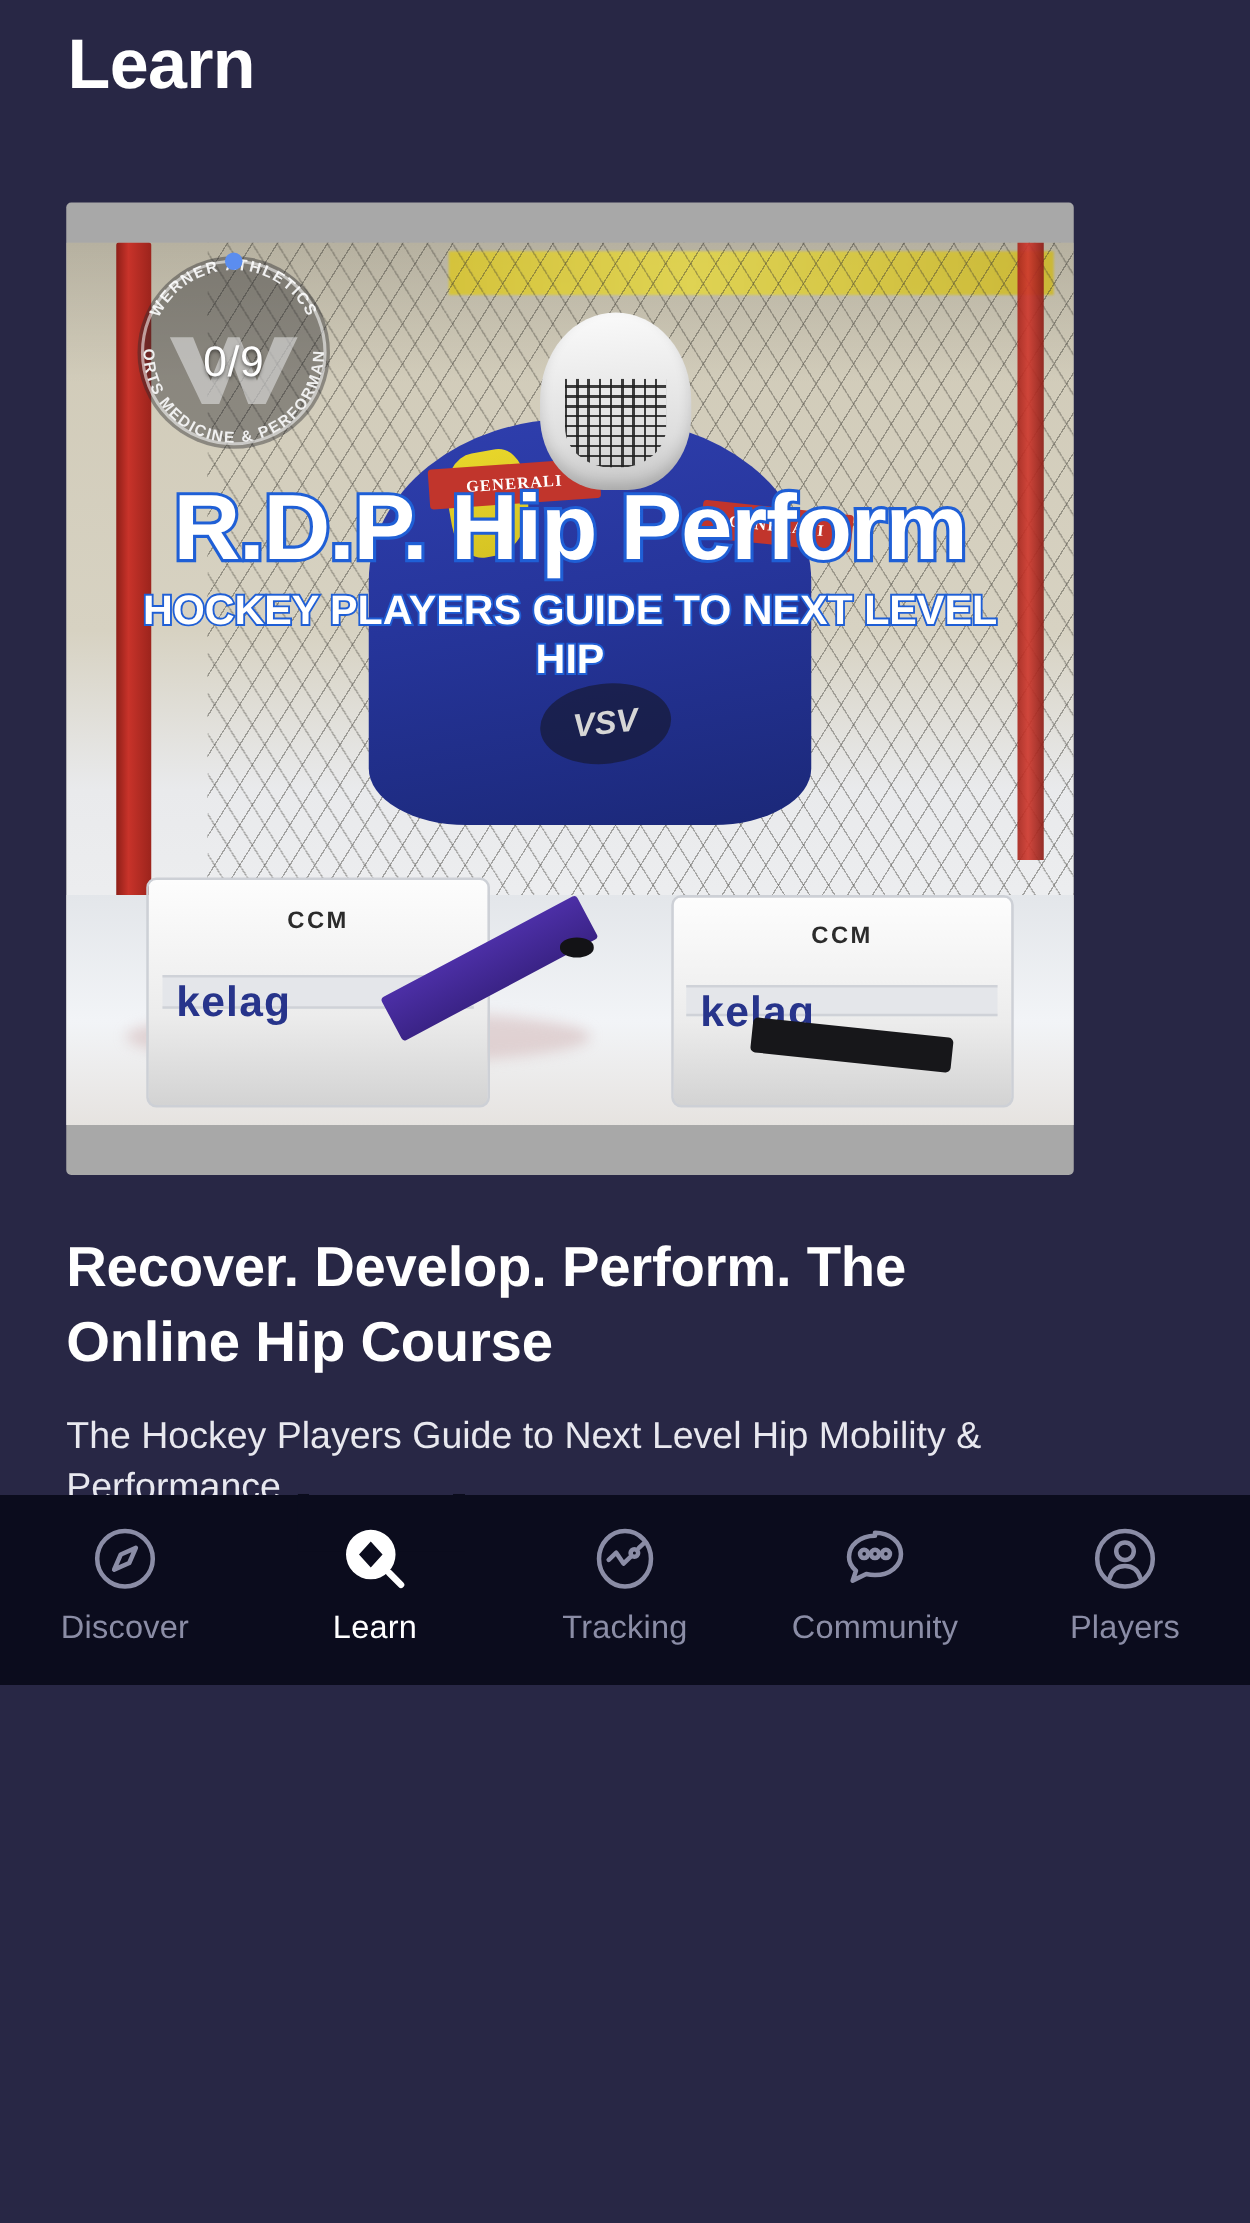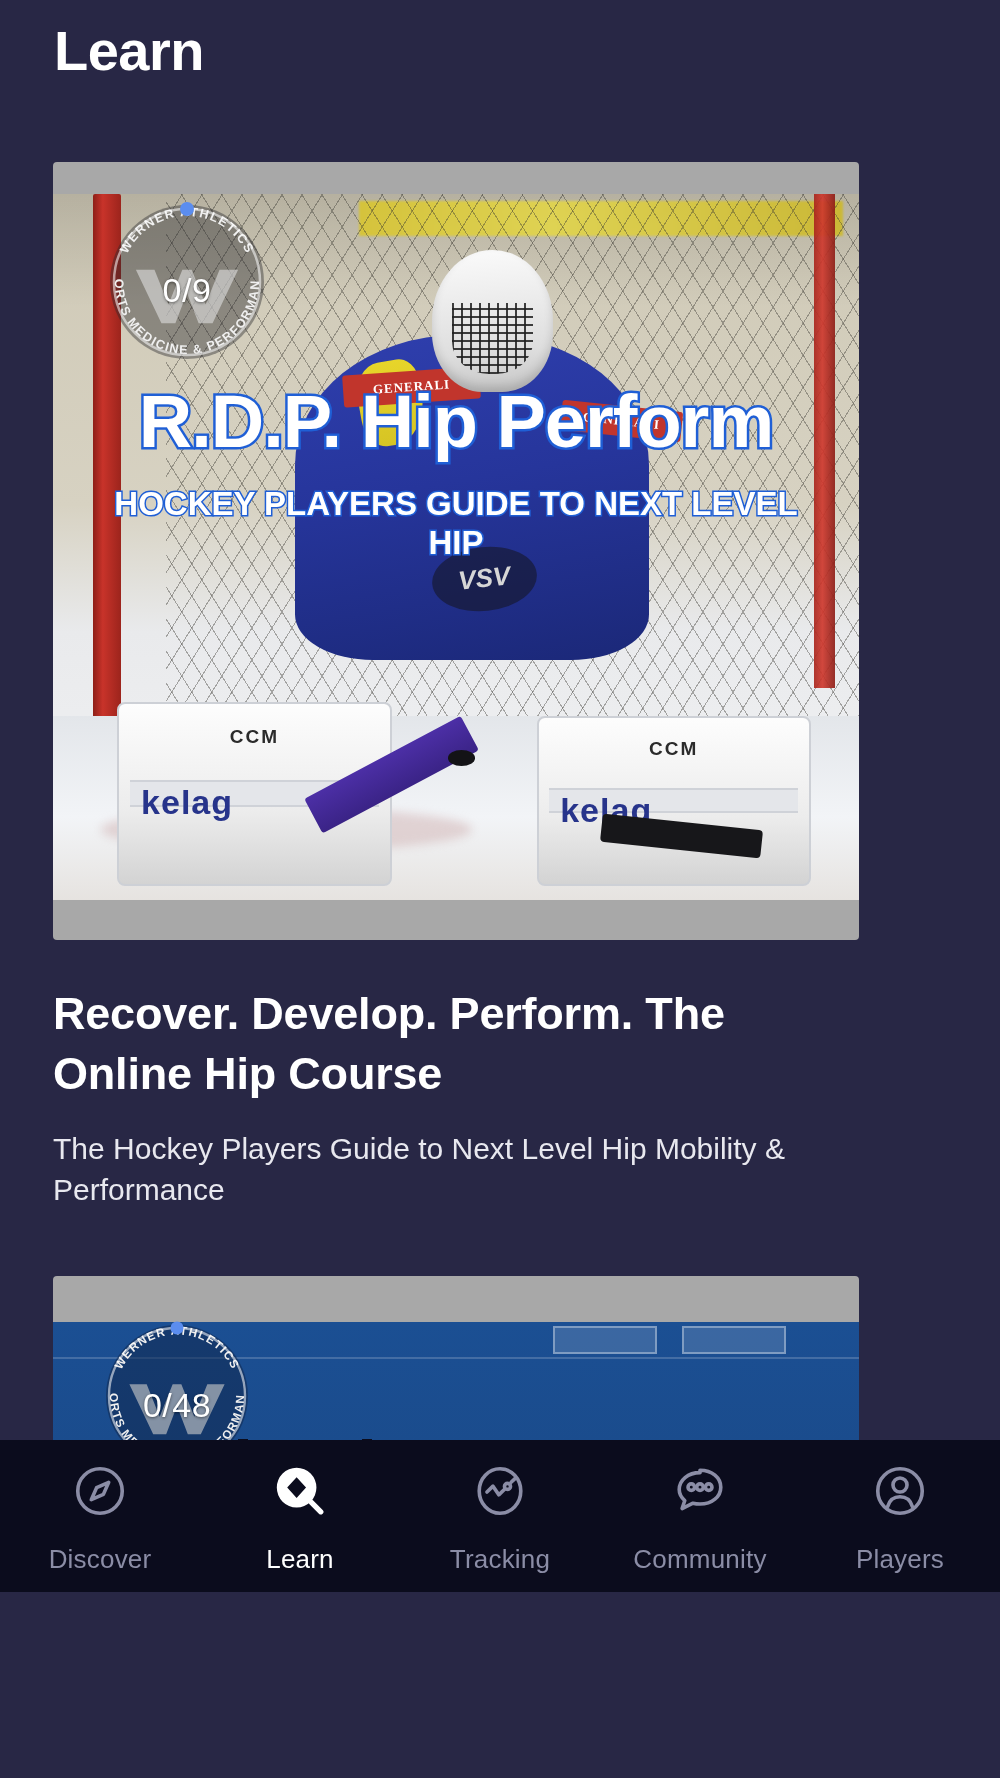--- a/index.html
+++ b/index.html
@@ -2,21 +2,21 @@
 <html><head>
 <meta charset="utf-8">
 <style>
   * { margin:0; padding:0; box-sizing:border-box; }
   html, body {
     width:1000px; height:1778px;
     background:#282745;
     font-family:"Liberation Sans", sans-serif;
     overflow:hidden;
   }
-  .screen { position:relative; width:1000px; height:1592px; background:#282745; overflow:hidden; }
+  .screen { position:relative; width:1000px; height:1348px; background:#282745; overflow:hidden; }
 
   
   .page-title {
     position:absolute; left:54px; top:20px;
     font-size:56px; font-weight:bold; color:#ffffff;
     letter-spacing:-0.5px; line-height:1.1;
   }
 
   
   .content { position:absolute; left:0; top:0; width:1000px; height:1778px; }
@@ -186,21 +186,21 @@
   .hero-copy { position:absolute; left:4%; right:4%; top:27%; text-align:center; }
   .hero-title {
     font-family:"Liberation Sans Narrow","Liberation Sans",sans-serif;
     font-weight:bold; font-size:74px; color:#ffffff;
     letter-spacing:-1px; line-height:1;
     -webkit-text-stroke:5px #1f5fd6;
     paint-order:stroke fill;
     text-transform:none;
   }
   .hero-sub {
-    margin-top:26px;
+    margin-top:10px;
     font-family:"Liberation Sans Narrow","Liberation Sans",sans-serif;
     font-weight:bold; font-size:33px; color:#ffffff;
     line-height:1.18; letter-spacing:0px; text-transform:uppercase;
     -webkit-text-stroke:3px #1f5fd6; paint-order:stroke fill;
   }
   .vsv {
     position:absolute; left:47%; top:50%; width:13%; height:9%;
     background:rgba(20,20,30,.55); border-radius:50%;
     color:#d6d6d6; font-weight:bold; font-size:26px; font-style:italic;
     display:flex; align-items:center; justify-content:center;
@@ -226,21 +226,21 @@
     position:absolute; left:238px; top:-1px; width:134px; height:46px;
     background:#0b0c1d;
     -webkit-mask-image:radial-gradient(58px 46px at 50% 0%, transparent 0 99%, #000 99%);
             mask-image:radial-gradient(58px 46px at 50% 0%, transparent 0 99%, #000 99%);
   }
   .nav-items {
     position:absolute; inset:0; display:flex; align-items:flex-start;
     padding-top:22px;
   }
   .nav-item {
-    flex:1; display:flex; flex-direction:column; align-items:center; gap:24px;
+    flex:1; display:flex; flex-direction:column; align-items:center; gap:10px;
     cursor:pointer;
   }
   .nav-icon { width:58px; height:58px; display:block; }
   .nav-label { font-size:26px; color:#8b8da6; letter-spacing:0.2px; }
   .nav-item.active .nav-label { color:#ffffff; }
 </style>
 </head>
 <body>
 
 <div class="screen">

